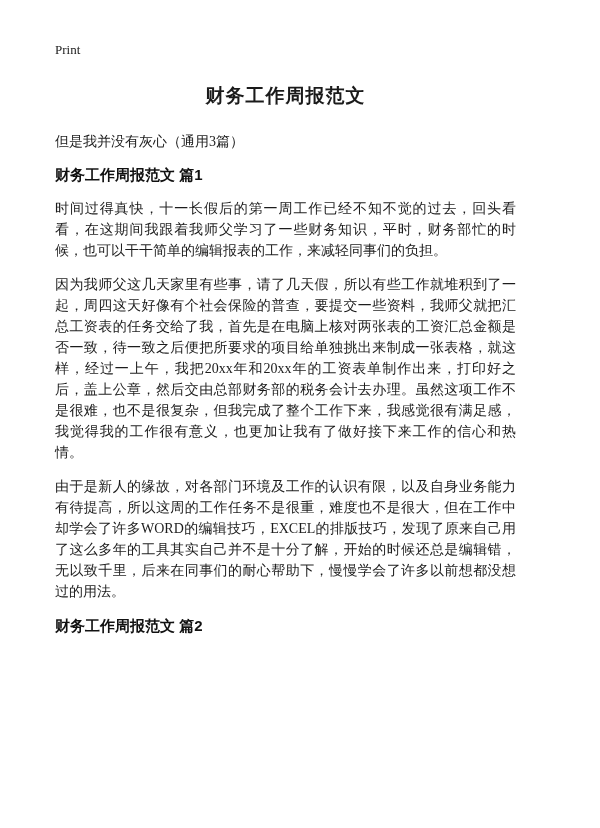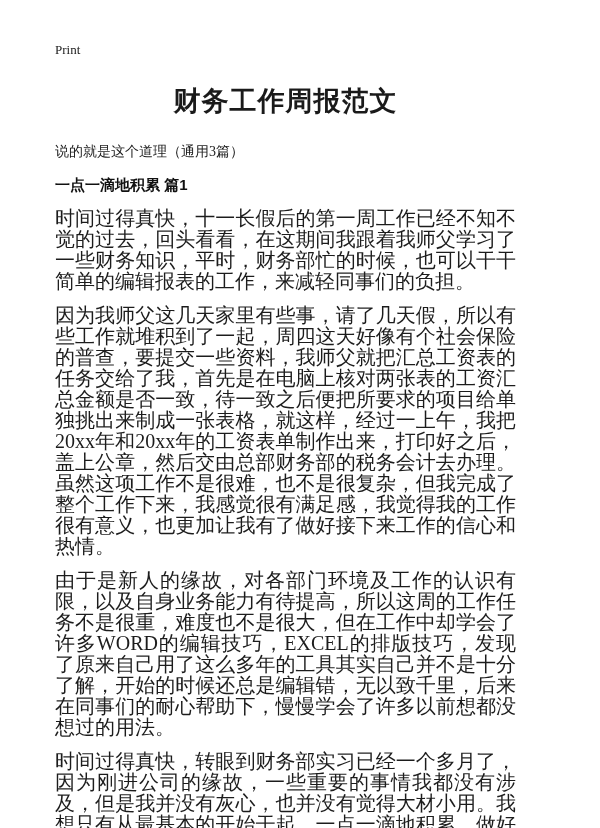--- a/index.html
+++ b/index.html
@@ -22,68 +22,67 @@
     background: #ffffff;
   }
   .print-link {
     font-family: "Liberation Serif", serif;
     font-size: 13px;
     color: #222222;
     display: inline-block;
   }
   .doc-title {
     font-family: "Liberation Sans", sans-serif;
-    font-size: 27px;
+    font-size: 19px;
     font-weight: bold;
     text-align: center;
     color: #1a1a1a;
     margin: 25px 0 0 0;
     letter-spacing: 1px;
   }
   .doc-subtitle {
     font-size: 14px;
     color: #1c1c1c;
     margin: 24px 0 0 0;
   }
   .section-heading {
     font-family: "Liberation Sans", sans-serif;
     font-size: 15px;
     font-weight: bold;
     color: #111111;
     margin: 15px 0 0 0;
   }
   .body-par {
-    font-size: 20px;
+    font-size: 14px;
     line-height: 21px;
     text-align: justify;
     text-justify: inter-ideograph;
     color: #1c1c1c;
     margin: 13px 0 0 0;
     word-break: break-all;
   }
 </style>
 </head>
 <body>
 
 <div class="page">
 
   <a class="print-link">Print</a>
 
   <h1 class="doc-title">财务工作周报范文</h1>
 
-  <p class="doc-subtitle">说的就是这个道理（通用3篇）</p>
+  <p class="doc-subtitle">但是我并没有灰心（通用3篇）</p>
 
-  <h2 class="section-heading">一点一滴地积累 篇1</h2>
+  <h2 class="section-heading">财务工作周报范文 篇1</h2>
 
   <p class="body-par">时间过得真快，十一长假后的第一周工作已经不知不觉的过去，回头看看，在这期间我跟着我师父学习了一些财务知识，平时，财务部忙的时候，也可以干干简单的编辑报表的工作，来减轻同事们的负担。</p>
 
 
   <p class="body-par">因为我师父这几天家里有些事，请了几天假，所以有些工作就堆积到了一起，周四这天好像有个社会保险的普查，要提交一些资料，我师父就把汇总工资表的任务交给了我，首先是在电脑上核对两张表的工资汇总金额是否一致，待一致之后便把所要求的项目给单独挑出来制成一张表格，就这样，经过一上午，我把20xx年和20xx年的工资表单制作出来，打印好之后，盖上公章，然后交由总部财务部的税务会计去办理。虽然这项工作不是很难，也不是很复杂，但我完成了整个工作下来，我感觉很有满足感，我觉得我的工作很有意义，也更加让我有了做好接下来工作的信心和热情。</p>
 
   <p class="body-par">由于是新人的缘故，对各部门环境及工作的认识有限，以及自身业务能力有待提高，所以这周的工作任务不是很重，难度也不是很大，但在工作中却学会了许多WORD的编辑技巧，EXCEL的排版技巧，发现了原来自己用了这么多年的工具其实自己并不是十分了解，开始的时候还总是编辑错，无以致千里，后来在同事们的耐心帮助下，慢慢学会了许多以前想都没想过的用法。</p>
 
-  <p class="body-par">时间过得真快，转眼到财务部实习已经一个多月了，因为刚进公司的缘故，一些重要的事情我都没有涉及，但是我并没有灰心，也并没有觉得大材小用。我想只有从最基本的开始干起，一点一滴地积累，做好我负责的每一件小事，让领导和同事放心，将来才能成就一番大事业。不积跬步，无以致千里，江海不拒细流，方能成其大一屋不扫，何以扫天下?说的就是这个道理。</p>
 
   <h2 class="section-heading">财务工作周报范文 篇2</h2>
 
   
 
 </div>
 
 </body></html>

